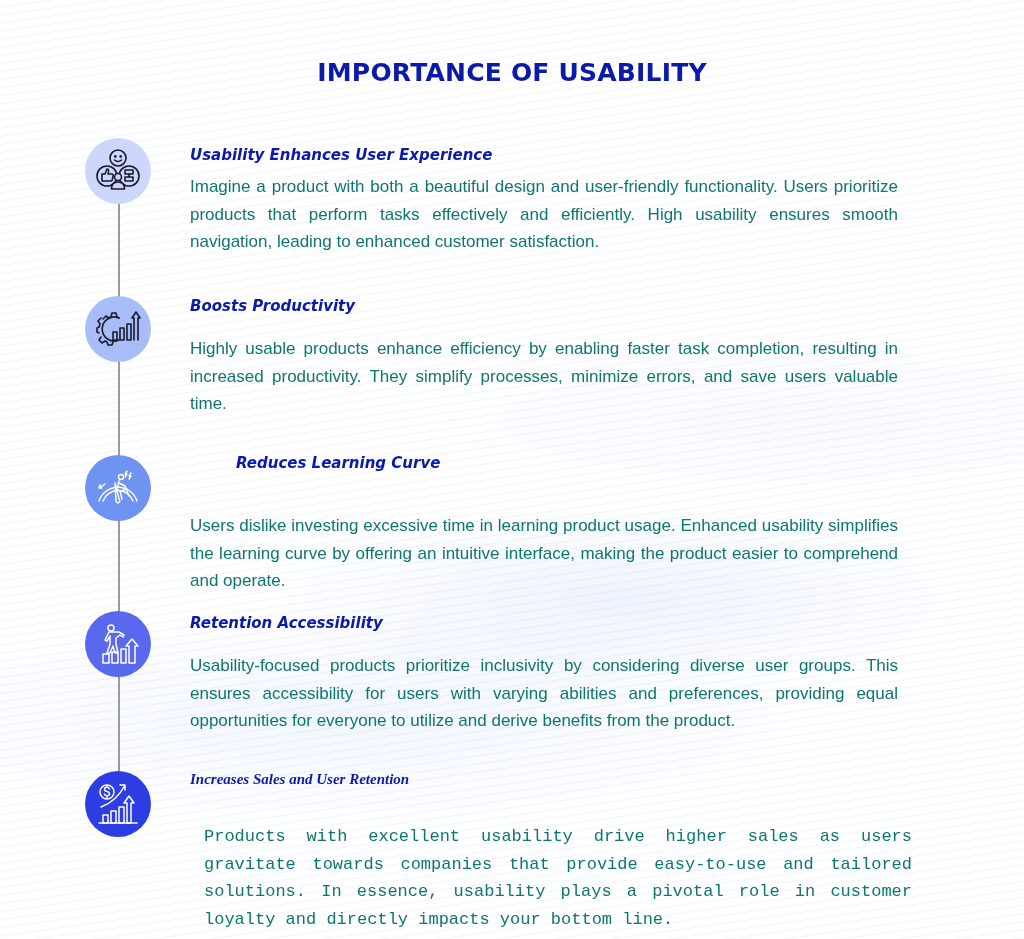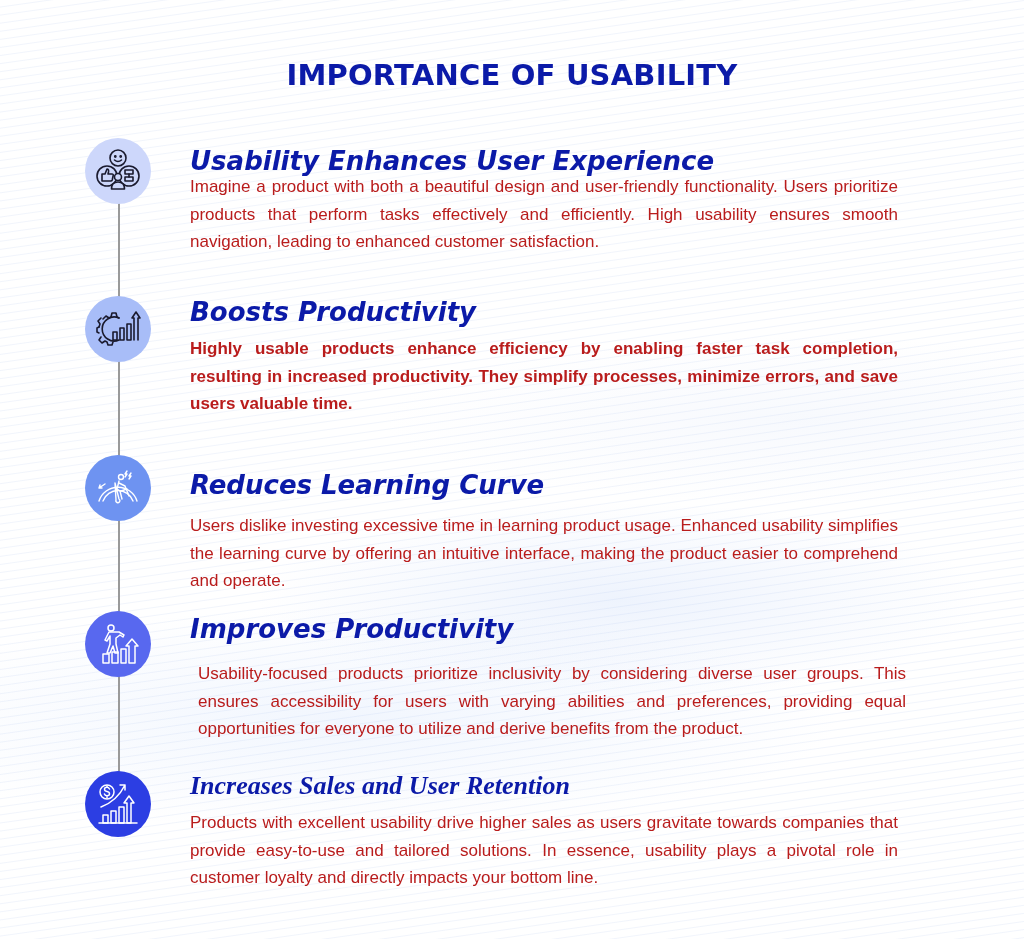--- a/index.html
+++ b/index.html
@@ -11,42 +11,42 @@
   .bg-wave {
     position: absolute; inset: 0; pointer-events: none;
     background:
       radial-gradient(ellipse 520px 140px at 620px 600px, rgba(160,190,245,0.18), rgba(255,255,255,0) 70%),
       radial-gradient(ellipse 700px 160px at 350px 720px, rgba(170,200,250,0.16), rgba(255,255,255,0) 70%),
       radial-gradient(ellipse 600px 120px at 800px 420px, rgba(200,215,245,0.14), rgba(255,255,255,0) 70%),
       repeating-linear-gradient(172deg, rgba(220,228,245,0.0) 0px, rgba(220,228,245,0.0) 6px, rgba(215,225,245,0.35) 7px, rgba(220,228,245,0.0) 8px);
   }
   .title {
     position: absolute; top: 58px; left: 0; width: 1024px; text-align: center;
-    font-family: "DejaVu Sans", sans-serif; font-weight: 700; font-size: 29px;
+    font-family: "DejaVu Sans", sans-serif; font-weight: 700; font-size: 25px;
     color: #0b1aa8; letter-spacing: 0.2px;
   }
   .timeline-line {
     position: absolute; left: 118px; top: 200px; width: 2px; height: 580px;
     background: #9a9a9a;
   }
   .item { position: absolute; left: 0; width: 1024px; }
   .circle {
     position: absolute; left: 85px; width: 66px; height: 66px; border-radius: 50%;
     display: flex; align-items: center; justify-content: center;
   }
   .circle svg { width: 50px; height: 50px; }
   .heading {
     position: absolute; left: 190px;
     font-family: "DejaVu Sans", sans-serif; font-weight: 700; font-style: italic;
-    font-size: 26px; color: #0b1aa8; white-space: nowrap;
+    font-size: 15px; color: #0b1aa8; white-space: nowrap;
   }
   .para {
     position: absolute; left: 190px; width: 708px;
     font-family: "Liberation Sans", sans-serif; font-size: 17px; line-height: 27.5px;
-    color: #b91c1c; text-align: justify; text-align-last: left;
+    color: #0f766e; text-align: justify; text-align-last: left;
   }
 </style>
 </head>
 <body>
 
 <div class="bg-wave"></div>
 
 <h1 class="title" style="margin:0;">IMPORTANCE OF USABILITY</h1>
 
 <div class="timeline-line"></div>
@@ -79,62 +79,62 @@
       <path d="M10 15 l3 -3 l3 2 l2 -1 l1 -4 h4 l1 4 l2 1"></path>
       <path d="M6 23 l-2 1 v4 l2 1 M8 33 l-2 3 l3 3 l3 -2 l2 1 l1 3 h4 l1 -3"></path>
       <path d="M6 23 l1 -3 l-2 -3 l3 -3"></path>
       <rect x="20" y="28" width="4" height="8"></rect>
       <rect x="27" y="24" width="4" height="12"></rect>
       <rect x="34" y="20" width="4" height="16"></rect>
       <path d="M41 36 v-22 h-2 l4 -6 l4 6 h-2 v22"></path>
     </svg>
   </div>
   <div class="heading" style="top:297px;">Boosts Productivity</div>
-  <p class="para" style="top:335px; margin:0;font-weight:bold;">Highly usable products enhance efficiency by enabling faster task completion, resulting in increased productivity. They simplify processes, minimize errors, and save users valuable time.</p>
+  <p class="para" style="top:335px; margin:0;">Highly usable products enhance efficiency by enabling faster task completion, resulting in increased productivity. They simplify processes, minimize errors, and save users valuable time.</p>
 </div>
 
 <div class="item" style="top:0;">
   <div class="circle" style="top:455px; background:#6e93f1;">
     <svg viewBox="0 0 50 50" fill="none" stroke="#ffffff" stroke-width="1.4" stroke-linecap="round" stroke-linejoin="round">
       <path d="M6 38 a20 20 0 0 1 38 0"></path>
       <path d="M10 38 a16 16 0 0 1 30 0"></path>
       <path d="M22 20 l4 16 a2 2 0 1 1 -3 1 z"></path>
       <circle cx="28" cy="14" r="2.5"></circle>
       <path d="M26 18 l-2 8 l3 2 l2 8 M26 20 l6 3 l4 10 M28 28 l6 -2"></path>
       <path d="M12 21 l-6 4 M6 25 l1 -3 M6 25 l3 0"></path>
       <path d="M34 8 l-2 3 h2 l-2 3 M38 10 l-2 3 h2 l-2 3"></path>
     </svg>
   </div>
-  <div class="heading" style="top:470px;">Reduces Learning Curve</div>
+  <div class="heading" style="top:454px;margin-left:46px;">Reduces Learning Curve</div>
   <p class="para" style="top:512px; margin:0;">Users dislike investing excessive time in learning product usage. Enhanced usability simplifies the learning curve by offering an intuitive interface, making the product easier to comprehend and operate.</p>
 </div>
 
 <div class="item" style="top:0;">
   <div class="circle" style="top:611px; background:#5868ef;">
     <svg viewBox="0 0 50 50" fill="none" stroke="#ffffff" stroke-width="1.5" stroke-linecap="round" stroke-linejoin="round">
       <circle cx="18" cy="9" r="3"></circle>
       <path d="M16 13 l-4 8 l2 1 l3 -5 v8 l-3 9 h3 l3 -7 l2 7 h3 l-2 -9 v-6 l4 -3 l3 2 l1 -2 l-5 -3 z"></path>
       <rect x="10" y="35" width="6" height="9"></rect>
       <rect x="19" y="33" width="6" height="11"></rect>
       <rect x="28" y="30" width="5" height="14"></rect>
       <path d="M36 44 v-17 h-3 l6 -7 l6 7 h-3 v17 z"></path>
     </svg>
   </div>
-  <div class="heading" style="top:614px;">Improves Productivity</div>
-  <p class="para" style="top:652px; margin:8px;">Usability-focused products prioritize inclusivity by considering diverse user groups. This ensures accessibility for users with varying abilities and preferences, providing equal opportunities for everyone to utilize and derive benefits from the product.</p>
+  <div class="heading" style="top:614px;">Retention Accessibility</div>
+  <p class="para" style="top:652px; margin:0;">Usability-focused products prioritize inclusivity by considering diverse user groups. This ensures accessibility for users with varying abilities and preferences, providing equal opportunities for everyone to utilize and derive benefits from the product.</p>
 </div>
 
 <div class="item" style="top:0;">
   <div class="circle" style="top:771px; background:#2c3ee3;">
     <svg viewBox="0 0 50 50" fill="none" stroke="#ffffff" stroke-width="1.5" stroke-linecap="round" stroke-linejoin="round">
       <circle cx="14" cy="13" r="7"></circle>
       <path d="M16.5 10 q-1 -1.8 -2.5 -1.8 q-2.5 0 -2.5 2 q0 1.8 2.5 2.3 q2.5 0.5 2.5 2.3 q0 2 -2.5 2 q-1.8 0 -2.6 -1.8 M14 7 v1.2 M14 17.8 v1.2"></path>
       <path d="M8 28 q16 -6 24 -22 M27 6 l5 0 l0 5"></path>
       <rect x="10" y="36" width="5" height="8"></rect>
       <rect x="18" y="32" width="5" height="12"></rect>
       <rect x="26" y="28" width="5" height="16"></rect>
       <path d="M34 44 v-20 h-3 l5 -7 l5 7 h-3 v20 z"></path>
       <path d="M6 44 h38"></path>
     </svg>
   </div>
   <div class="heading" style="top:771px;font-family:Liberation Serif, serif;">Increases Sales and User Retention</div>
-  <p class="para" style="top:809px; margin:0;">Products with excellent usability drive higher sales as users gravitate towards companies that provide easy-to-use and tailored solutions. In essence, usability plays a pivotal role in customer loyalty and directly impacts your bottom line.</p>
+  <p class="para" style="top:809px; margin:14px;font-family:Liberation Mono, monospace;">Products with excellent usability drive higher sales as users gravitate towards companies that provide easy-to-use and tailored solutions. In essence, usability plays a pivotal role in customer loyalty and directly impacts your bottom line.</p>
 </div>
 
 </body></html>

